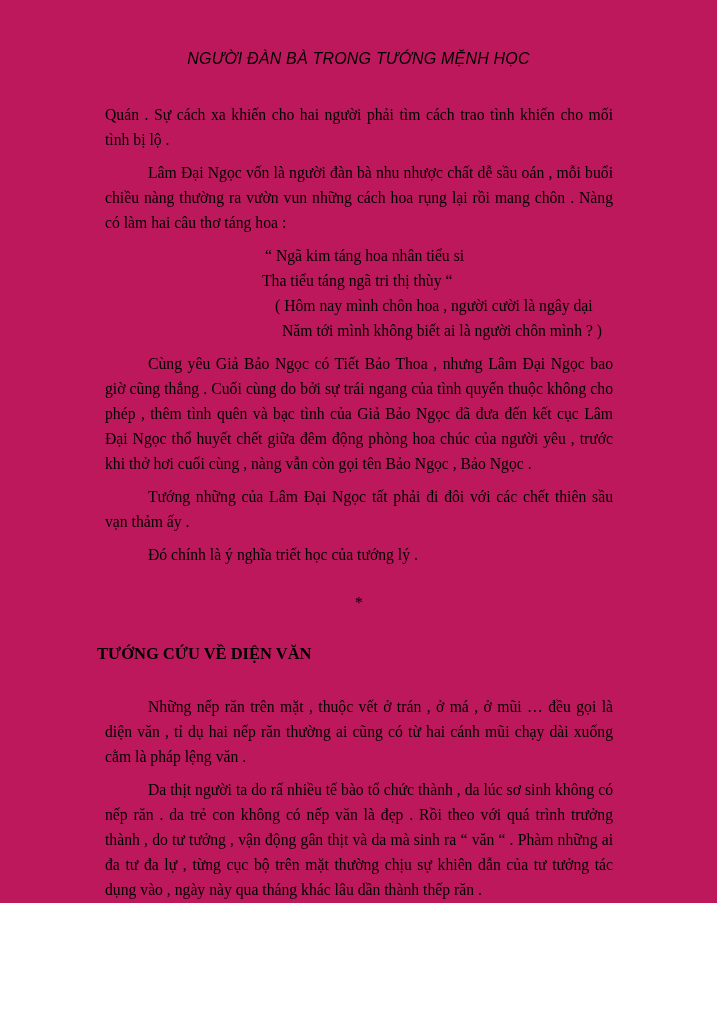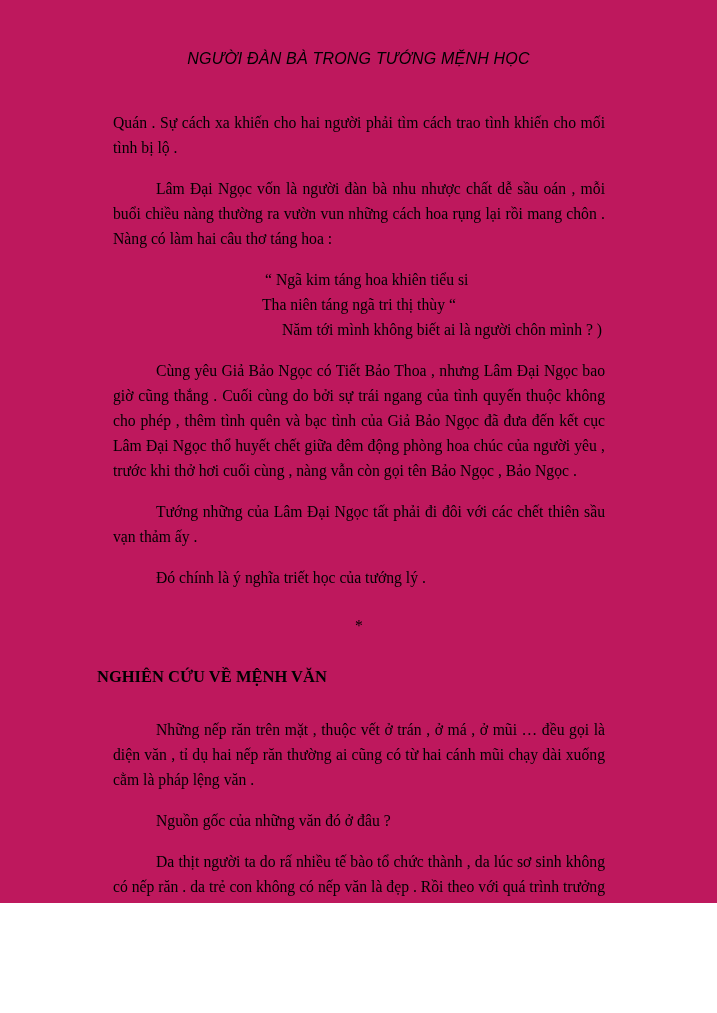--- a/index.html
+++ b/index.html
@@ -31,21 +31,21 @@
     position: absolute;
     left: 97px;
     top: 94px;
     width: 524px;
     font-family: "Liberation Serif", serif;
     font-size: 15.7px;
     line-height: 25px;
     text-align: justify;
   }
   .para {
-    margin: 16px;
+    margin: 8px;
     text-indent: 43px;
   }
   .para.no-indent {
     text-indent: 0;
   }
   .poem-line {
     text-align: left;
     line-height: 25px;
     white-space: nowrap;
   }
@@ -102,38 +102,38 @@
 
   <div class="title">NGƯỜI ĐÀN BÀ TRONG TƯỚNG MỆNH HỌC</div>
 
   <div class="content">
 
     <p class="para no-indent">Quán . Sự cách xa khiến cho hai người phải tìm cách trao tình khiến cho mối tình bị lộ .</p>
 
     <p class="para">Lâm Đại Ngọc vốn là người đàn bà nhu nhược chất dễ sầu oán , mỗi buổi chiều nàng thường ra vườn vun những cách hoa rụng lại rồi mang chôn . Nàng có làm hai câu thơ táng hoa :</p>
 
     <div class="poem">
-      <div class="poem-line l1">“ Ngã kim táng hoa khiên tiểu si</div>
-      <div class="poem-line l2">Tha niên táng ngã tri thị thùy “</div>
+      <div class="poem-line l1">“ Ngã kim táng hoa nhân tiểu si</div>
+      <div class="poem-line l2">Tha tiểu táng ngã tri thị thùy “</div>
+      <div class="poem-line l3">( Hôm nay mình chôn hoa , người cười là ngây dại</div>
       <div class="poem-line l4">Năm tới mình không biết ai là người chôn mình ? )</div>
     </div>
 
     <p class="para">Cùng yêu Giả Bảo Ngọc có Tiết Bảo Thoa , nhưng Lâm Đại Ngọc bao giờ cũng thắng . Cuối cùng do bởi sự trái ngang của tình quyến thuộc không cho phép , thêm tình quên và bạc tình của Giả Bảo Ngọc đã đưa đến kết cục Lâm Đại Ngọc thổ huyết chết giữa đêm động phòng hoa chúc của người yêu , trước khi thở hơi cuối cùng , nàng vẫn còn gọi tên Bảo Ngọc , Bảo Ngọc .</p>
 
     <p class="para">Tướng những của Lâm Đại Ngọc tất phải đi đôi với các chết thiên sầu vạn thảm ấy .</p>
 
     <p class="para">Đó chính là ý nghĩa triết học của tướng lý .</p>
 
     <div class="separator">*</div>
 
-    <h2 class="heading">NGHIÊN CỨU VỀ MỆNH VĂN</h2>
+    <h2 class="heading">TƯỚNG CỨU VỀ DIỆN VĂN</h2>
 
     <p class="para">Những nếp răn trên mặt , thuộc vết ở trán , ở má , ở mũi … đều gọi là diện văn , tỉ dụ hai nếp răn thường ai cũng có từ hai cánh mũi chạy dài xuống cằm là pháp lệng văn .</p>
 
-    <p class="para">Nguồn gốc của những văn đó ở đâu ?</p>
 
     <p class="para">Da thịt người ta do rấ nhiều tế bào tổ chức thành , da lúc sơ sinh không có nếp răn . da trẻ con không có nếp văn là đẹp . Rồi theo với quá trình trưởng thành , do tư tưởng , vận động gân thịt và da mà sinh ra “ văn “ . Phàm những ai đa tư đa lự , từng cục bộ trên mặt thường chịu sự khiên dẫn của tư tưởng tác dụng vào , ngày này qua tháng khác lâu dần thành thếp răn .</p>
 
 
   </div>
 
   <div class="footer">
     <span class="footer-left">Tủ Sách Tử Vi Lý Số</span>
     <span class="footer-center">78</span>
   </div>

